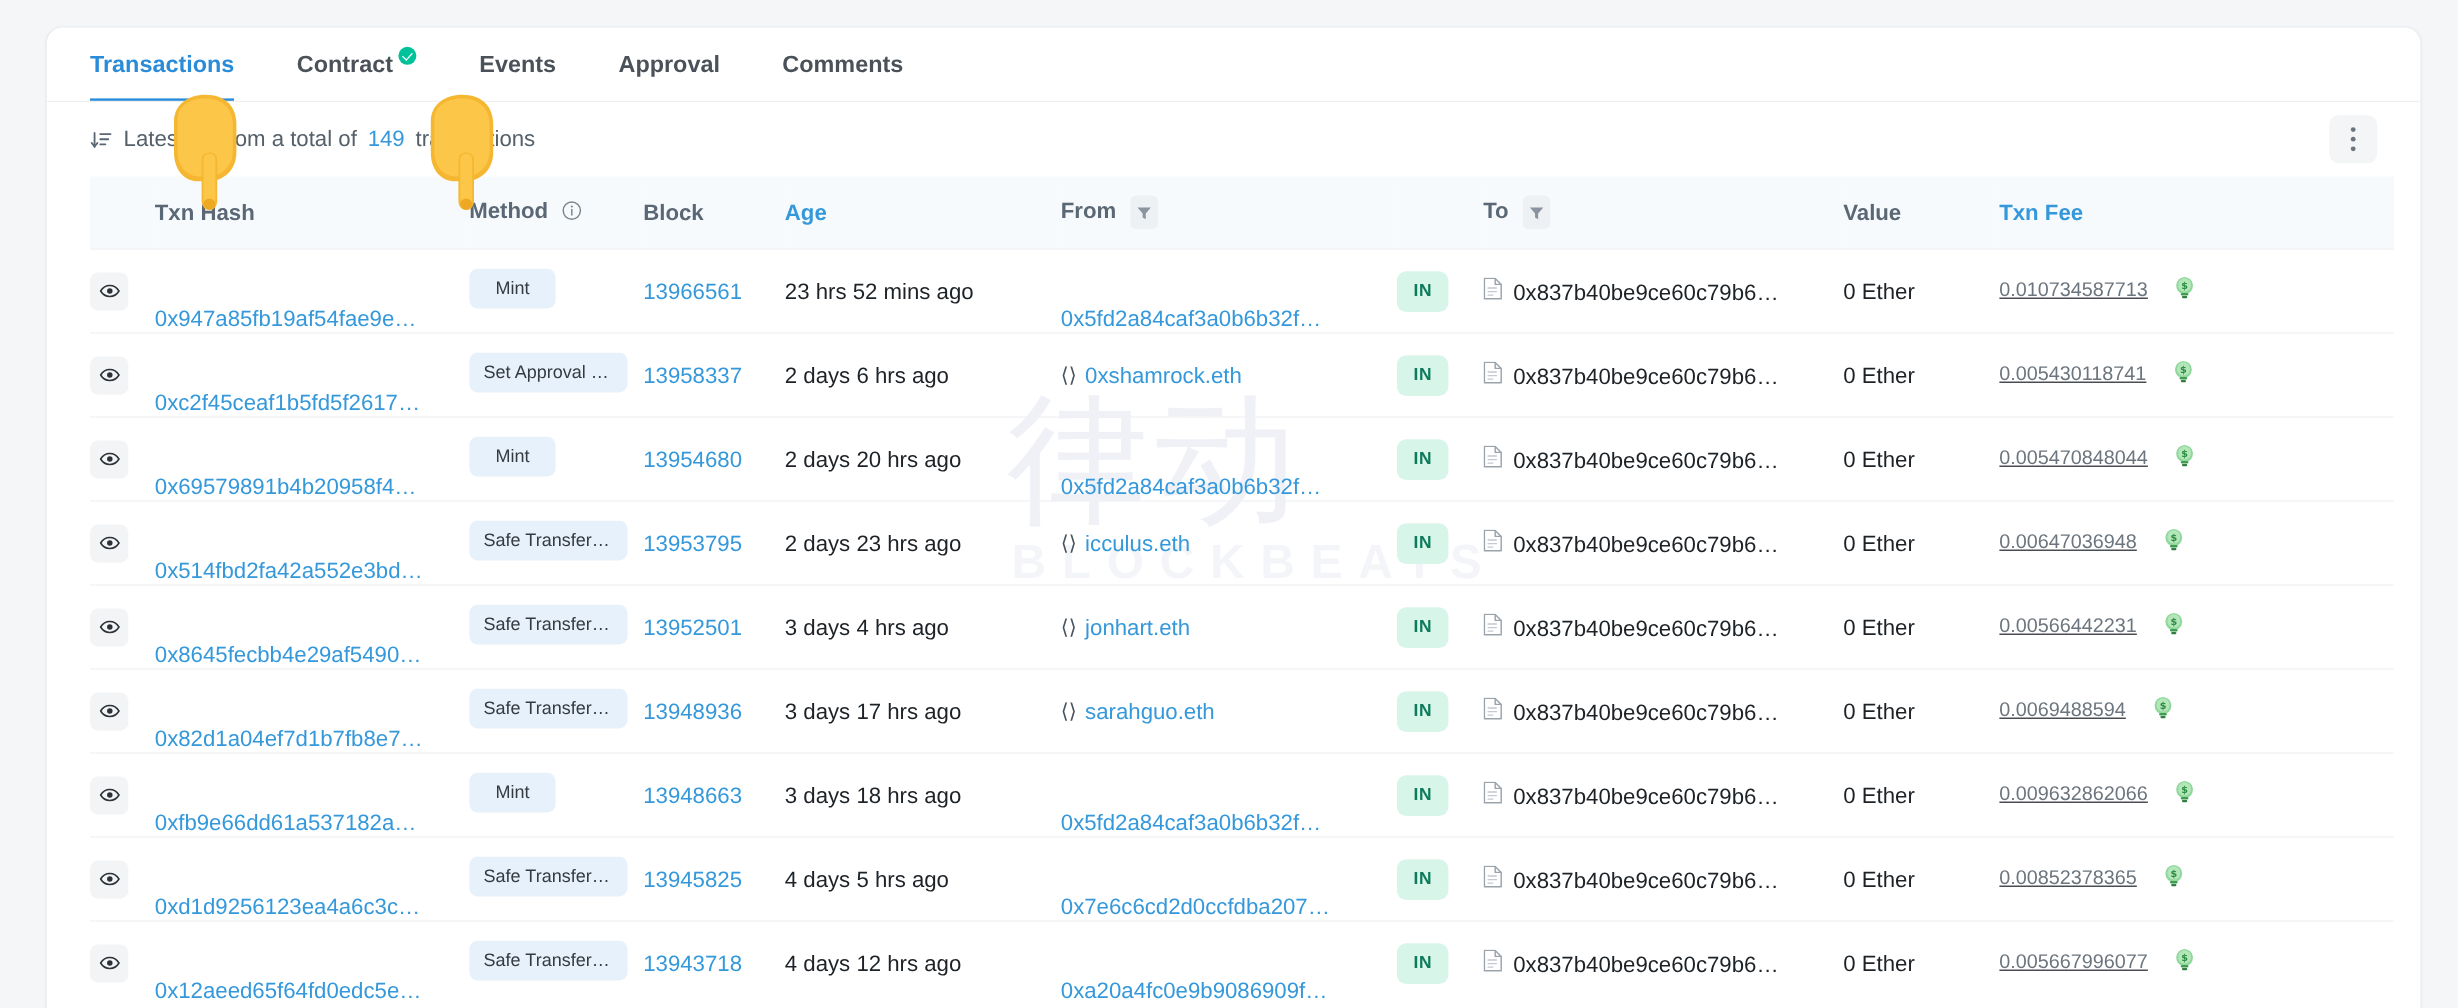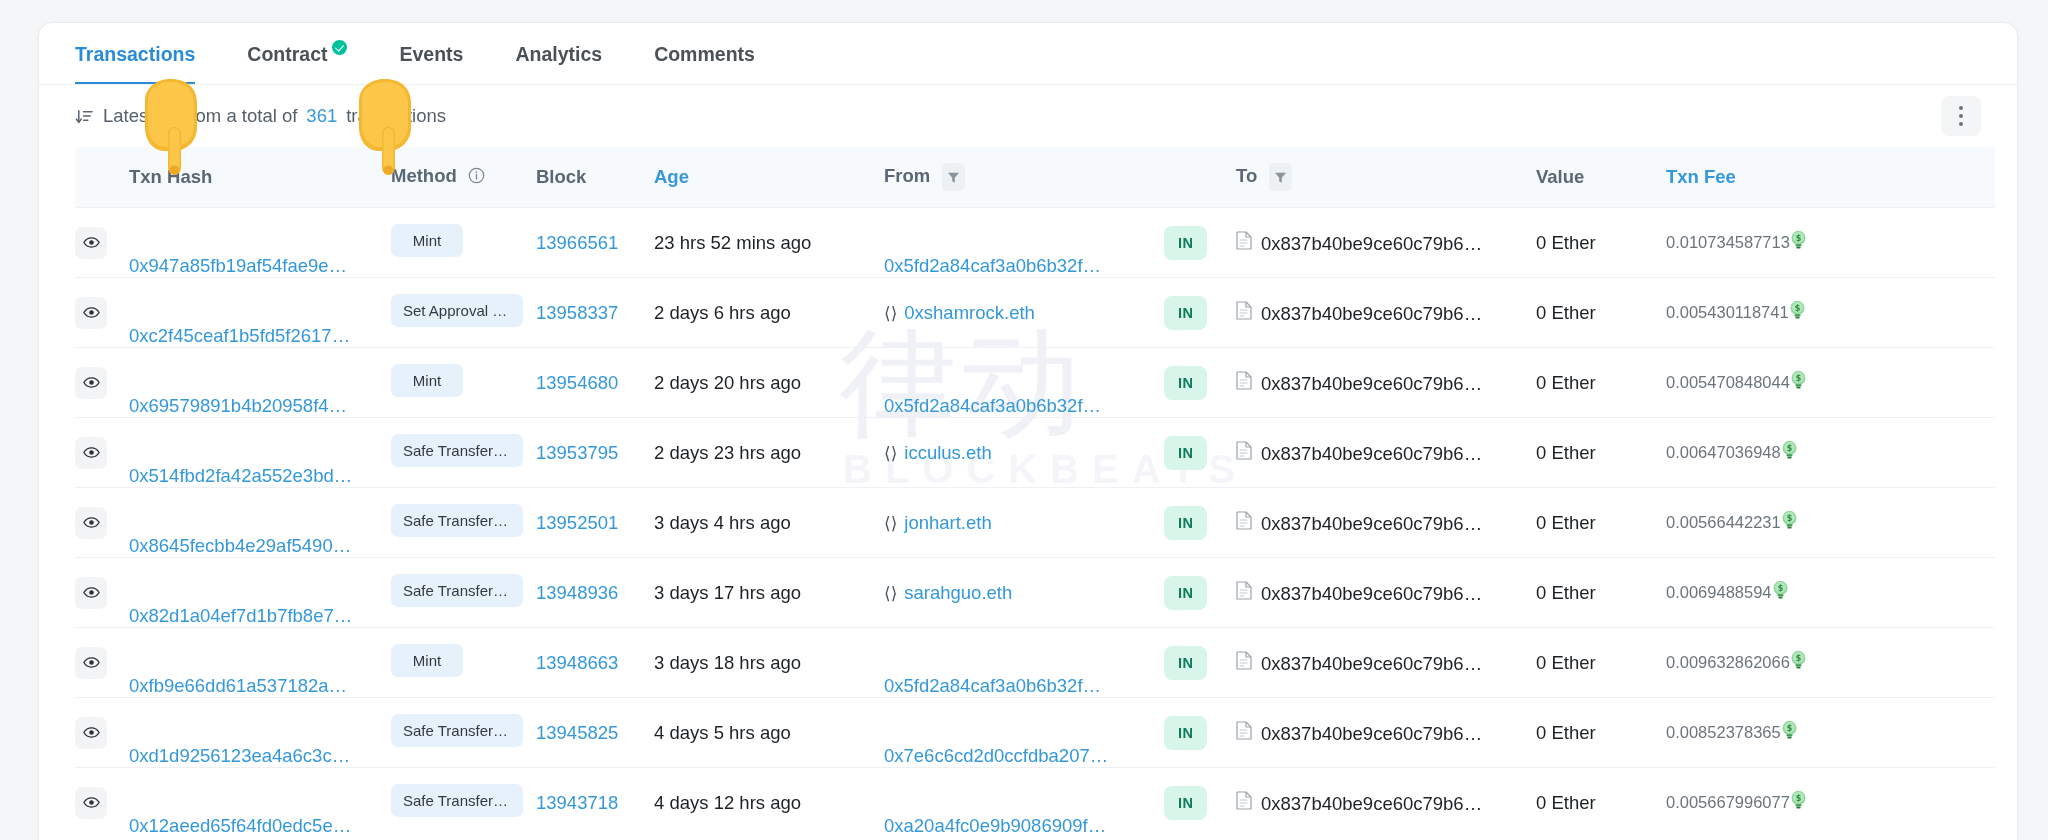--- a/index.html
+++ b/index.html
@@ -235,21 +235,21 @@
 
   .tocell { display: flex; align-items: flex-end; gap: 9px; overflow: hidden; }
   .doc-icon { width: 16px; height: 19px; flex: none; }
   .toaddr {
     color: #1d2227;
     overflow: hidden;
     text-overflow: ellipsis;
     white-space: nowrap;
   }
 
-  .feecell { display: flex; align-items: center; gap: 0; }
+  .feecell { display: flex; align-items: center; gap: 22px; text-decoration: underline; }
   .fee { color: #6c757d; font-size: 16.5px; }
   .bulb { width: 17px; height: 20px; flex: none; }
 
   
   .hand {
     position: absolute;
     z-index: 9;
     pointer-events: none;
   }
   .hand svg { display: block; }
@@ -271,40 +271,40 @@
       <div class="tab active">
         <span>Transactions</span>
       </div>
       <div class="tab">
         <span>Contract</span><span class="verified"></span>
       </div>
       <div class="tab">
         <span>Events</span>
       </div>
       <div class="tab">
-        <span>Analytics</span>
+        <span>Approval</span>
       </div>
       <div class="tab">
         <span>Comments</span>
       </div>
     </div>
 
     <div class="inforow">
       <div class="infotext">
         <span class="sort-icon">
           <svg viewBox="0 0 20 20" fill="none" stroke="#5a6672" stroke-width="1.6" stroke-linecap="round">
             <path d="M4 4 L4 16"></path>
               <path d="M1.5 12.8 L4 16 L6.5 12.8"></path>
             <path d="M9 5 L18 5"></path>
               <path d="M9 9.5 L16 9.5"></path>
               <path d="M9 14 L13.5 14"></path>
           </svg>
         </span>
         <span>Latest 25 from a total of </span>
-          <span class="num">361</span>
+          <span class="num">149</span>
           <span> transactions</span>
       </div>
       <div class="kebab">
         <i></i>
         <i></i>
         <i></i>
       </div>
     </div>
 
     <div class="tablewrap">

